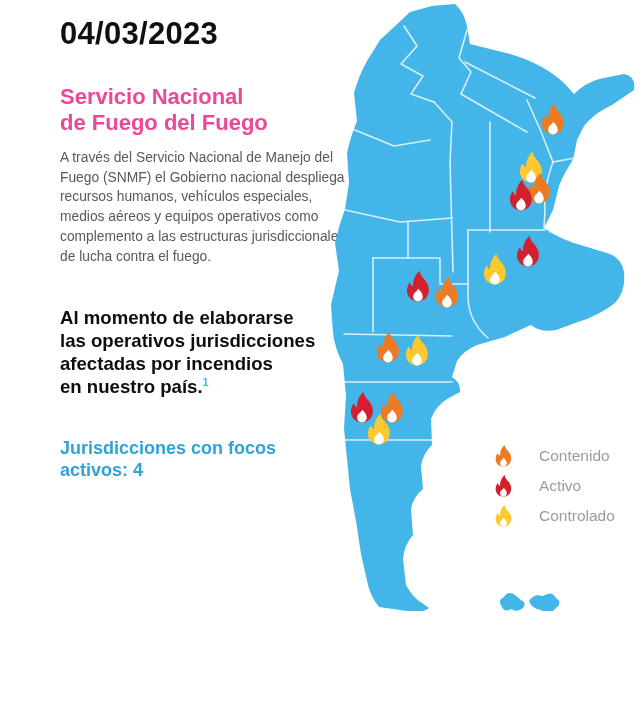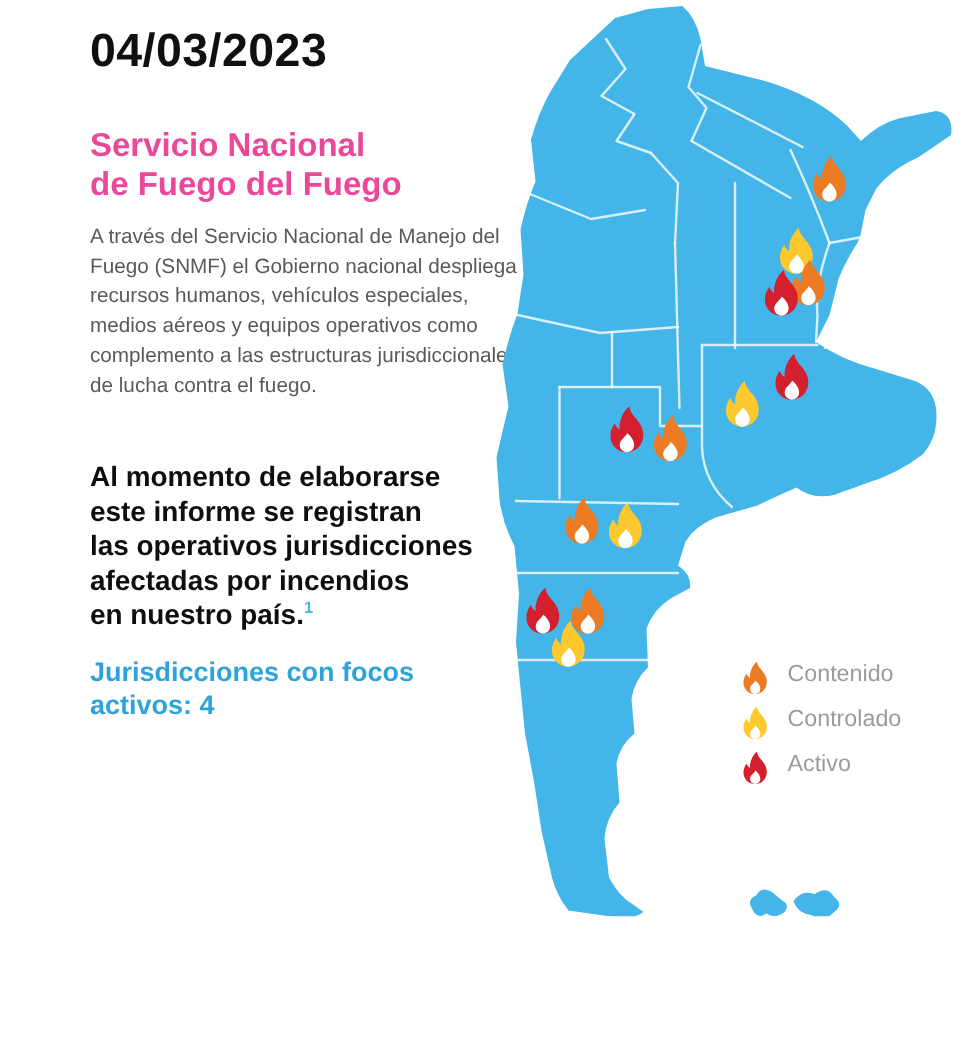--- a/index.html
+++ b/index.html
@@ -12,21 +12,21 @@
   .statement{position:absolute;left:60px;top:306px;margin:0;font-size:18.6px;line-height:1.24;font-weight:700;color:#0e0e0e;}
   .statement .ln{display:block;}
   .fn{color:#45b7e8;font-size:11px;font-weight:700;}
   .active-heading{position:absolute;left:60px;top:437px;width:256px;margin:0;
         font-size:18px;line-height:1.24;font-weight:700;color:#2ea3d8;}
   .divider{position:absolute;left:60px;top:702px;width:84px;height:2px;background:#bfe2ee;}
   .map{position:absolute;left:300px;top:0;width:342px;height:708px;}
   .fire{position:absolute;width:27px;height:31px;transform:translate(-50%,-52%);}
   .fire svg,.legend-row svg{display:block;width:100%;height:100%;}
   .legend{position:absolute;left:494px;top:441px;}
-  .legend-row{display:flex;align-items:flex-start;height:30px;gap:12px;}
+  .legend-row{display:flex;align-items:center;height:30px;gap:26px;}
   .legend-row .flame-sm{width:19px;height:22px;flex:none;}
   .legend-label{font-size:15.5px;color:#9b9b9b;}
 </style>
 </head>
 <body>
 
 <svg width="0" height="0" style="position:absolute" aria-hidden="true">
   <defs>
     <symbol id="flame" viewBox="0 0 24 28">
       <path fill="currentColor" d="M13.4 0c.4 3.4 2.5 5.6 4.6 8.1 2.3 2.7 3.8 5.6 3.8 9.2 0 5.9-4.3 10.3-9.9 10.3S2 23.4 2 17.8c0-2.9 1.1-5.5 2.7-7.6.4 1.7 1.4 3 2.9 3.7-.5-4.9 1.9-10.6 5.8-13.9z"></path>
@@ -41,21 +41,20 @@
 
   <h1 class="title">
       <span class="ln">Servicio Nacional</span>
       <span class="ln">de Fuego del Fuego</span>
     </h1>
 
   <p class="intro">A través del Servicio Nacional de Manejo del Fuego (SNMF) el Gobierno nacional despliega recursos humanos, vehículos especiales, medios aéreos y equipos operativos como complemento a las estructuras jurisdiccionales de lucha contra el fuego.</p>
 
   <p class="statement">
     <span class="ln">Al momento de elaborarse</span>
-    <span class="ln">este informe se registran</span>
     <span class="ln">las operativos jurisdicciones</span>
     <span class="ln">afectadas por incendios</span>
     <span class="ln"><span>en nuestro país.</span><sup class="fn">1</sup></span>
   </p>
 
   <h2 class="active-heading">Jurisdicciones con focos activos: 4</h2>
 
   <div class="divider"></div>
 
   <svg class="map" viewBox="300 0 342 708">
@@ -165,26 +164,26 @@
     </div>
 
   <div class="legend">
     <div class="legend-row">
       <svg class="flame-sm" viewBox="0 0 24 28" color="#ec7b23">
           <use href="#flame"></use>
         </svg>
       <span class="legend-label">Contenido</span>
     </div>
     <div class="legend-row">
+      <svg class="flame-sm" viewBox="0 0 24 28" color="#d31f2e">
+          <use href="#flame"></use>
+        </svg>
+      <span class="legend-label">Activo</span>
+    </div>
+    <div class="legend-row">
       <svg class="flame-sm" viewBox="0 0 24 28" color="#fdc92f">
           <use href="#flame"></use>
         </svg>
       <span class="legend-label">Controlado</span>
-    </div>
-    <div class="legend-row">
-      <svg class="flame-sm" viewBox="0 0 24 28" color="#d31f2e">
-          <use href="#flame"></use>
-        </svg>
-      <span class="legend-label">Activo</span>
     </div>
   </div>
 
 </div>
 
 </body></html>

